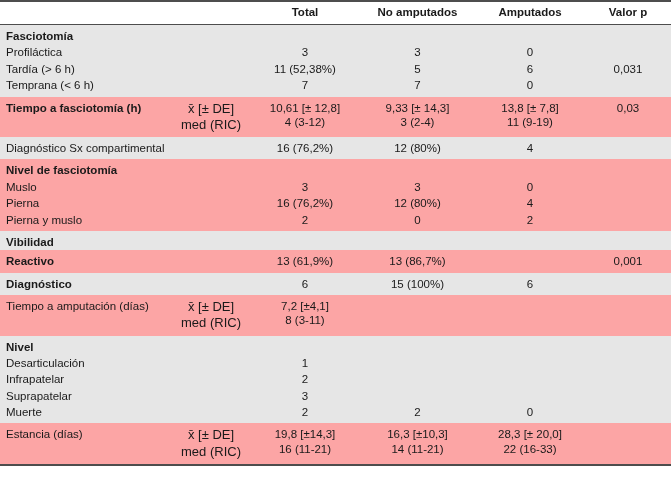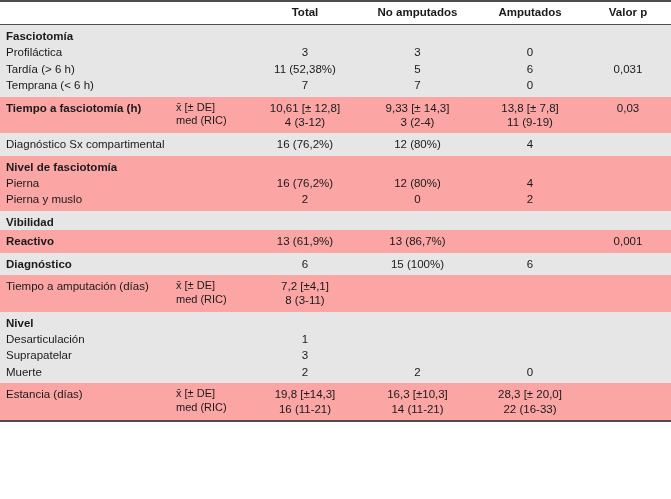--- a/index.html
+++ b/index.html
@@ -50,23 +50,23 @@
     line-height: 1.25;
   }
   td.label {
     text-align: left;
     padding-left: 6px;
     white-space: nowrap;
   }
   td.label.bold { font-weight: bold; }
   td.label.indent { }
   td.stat {
-    text-align: left;
+    text-align: center;
     white-space: pre-line;
-    font-size: 11px;
+    font-size: 13px;
     padding-left: 6px;
   }
   td.num {
     text-align: center;
     white-space: pre-line;
   }
   tr.shaded td { background: #e6e6e6; }
   tr.plain td { background: #fca5a5; }
   tr.band-start td { padding-top: 4px; }
   tr.band-end td { padding-bottom: 4px; }
@@ -156,20 +156,28 @@
         </tr>
         <tr class="plain band-start">
           <td class="label bold">Nivel de fasciotomía</td>
           <td class="stat"></td>
           <td class="num"></td>
           <td class="num"></td>
           <td class="num"></td>
           <td class="num"></td>
         </tr>
         <tr class="plain">
+          <td class="label indent">Muslo</td>
+          <td class="stat"></td>
+          <td class="num">3</td>
+          <td class="num">3</td>
+          <td class="num">0</td>
+          <td class="num"></td>
+        </tr>
+        <tr class="plain">
           <td class="label indent">Pierna</td>
           <td class="stat"></td>
           <td class="num">16 (76,2%)</td>
           <td class="num">12 (80%)</td>
           <td class="num">4</td>
           <td class="num"></td>
         </tr>
         <tr class="plain band-end">
           <td class="label indent">Pierna y muslo</td>
           <td class="stat"></td>
@@ -217,20 +225,28 @@
           <td class="stat"></td>
           <td class="num"></td>
           <td class="num"></td>
           <td class="num"></td>
           <td class="num"></td>
         </tr>
         <tr class="shaded">
           <td class="label indent">Desarticulación</td>
           <td class="stat"></td>
           <td class="num">1</td>
+          <td class="num"></td>
+          <td class="num"></td>
+          <td class="num"></td>
+        </tr>
+        <tr class="shaded">
+          <td class="label indent">Infrapatelar</td>
+          <td class="stat"></td>
+          <td class="num">2</td>
           <td class="num"></td>
           <td class="num"></td>
           <td class="num"></td>
         </tr>
         <tr class="shaded">
           <td class="label indent">Suprapatelar</td>
           <td class="stat"></td>
           <td class="num">3</td>
           <td class="num"></td>
           <td class="num"></td>

